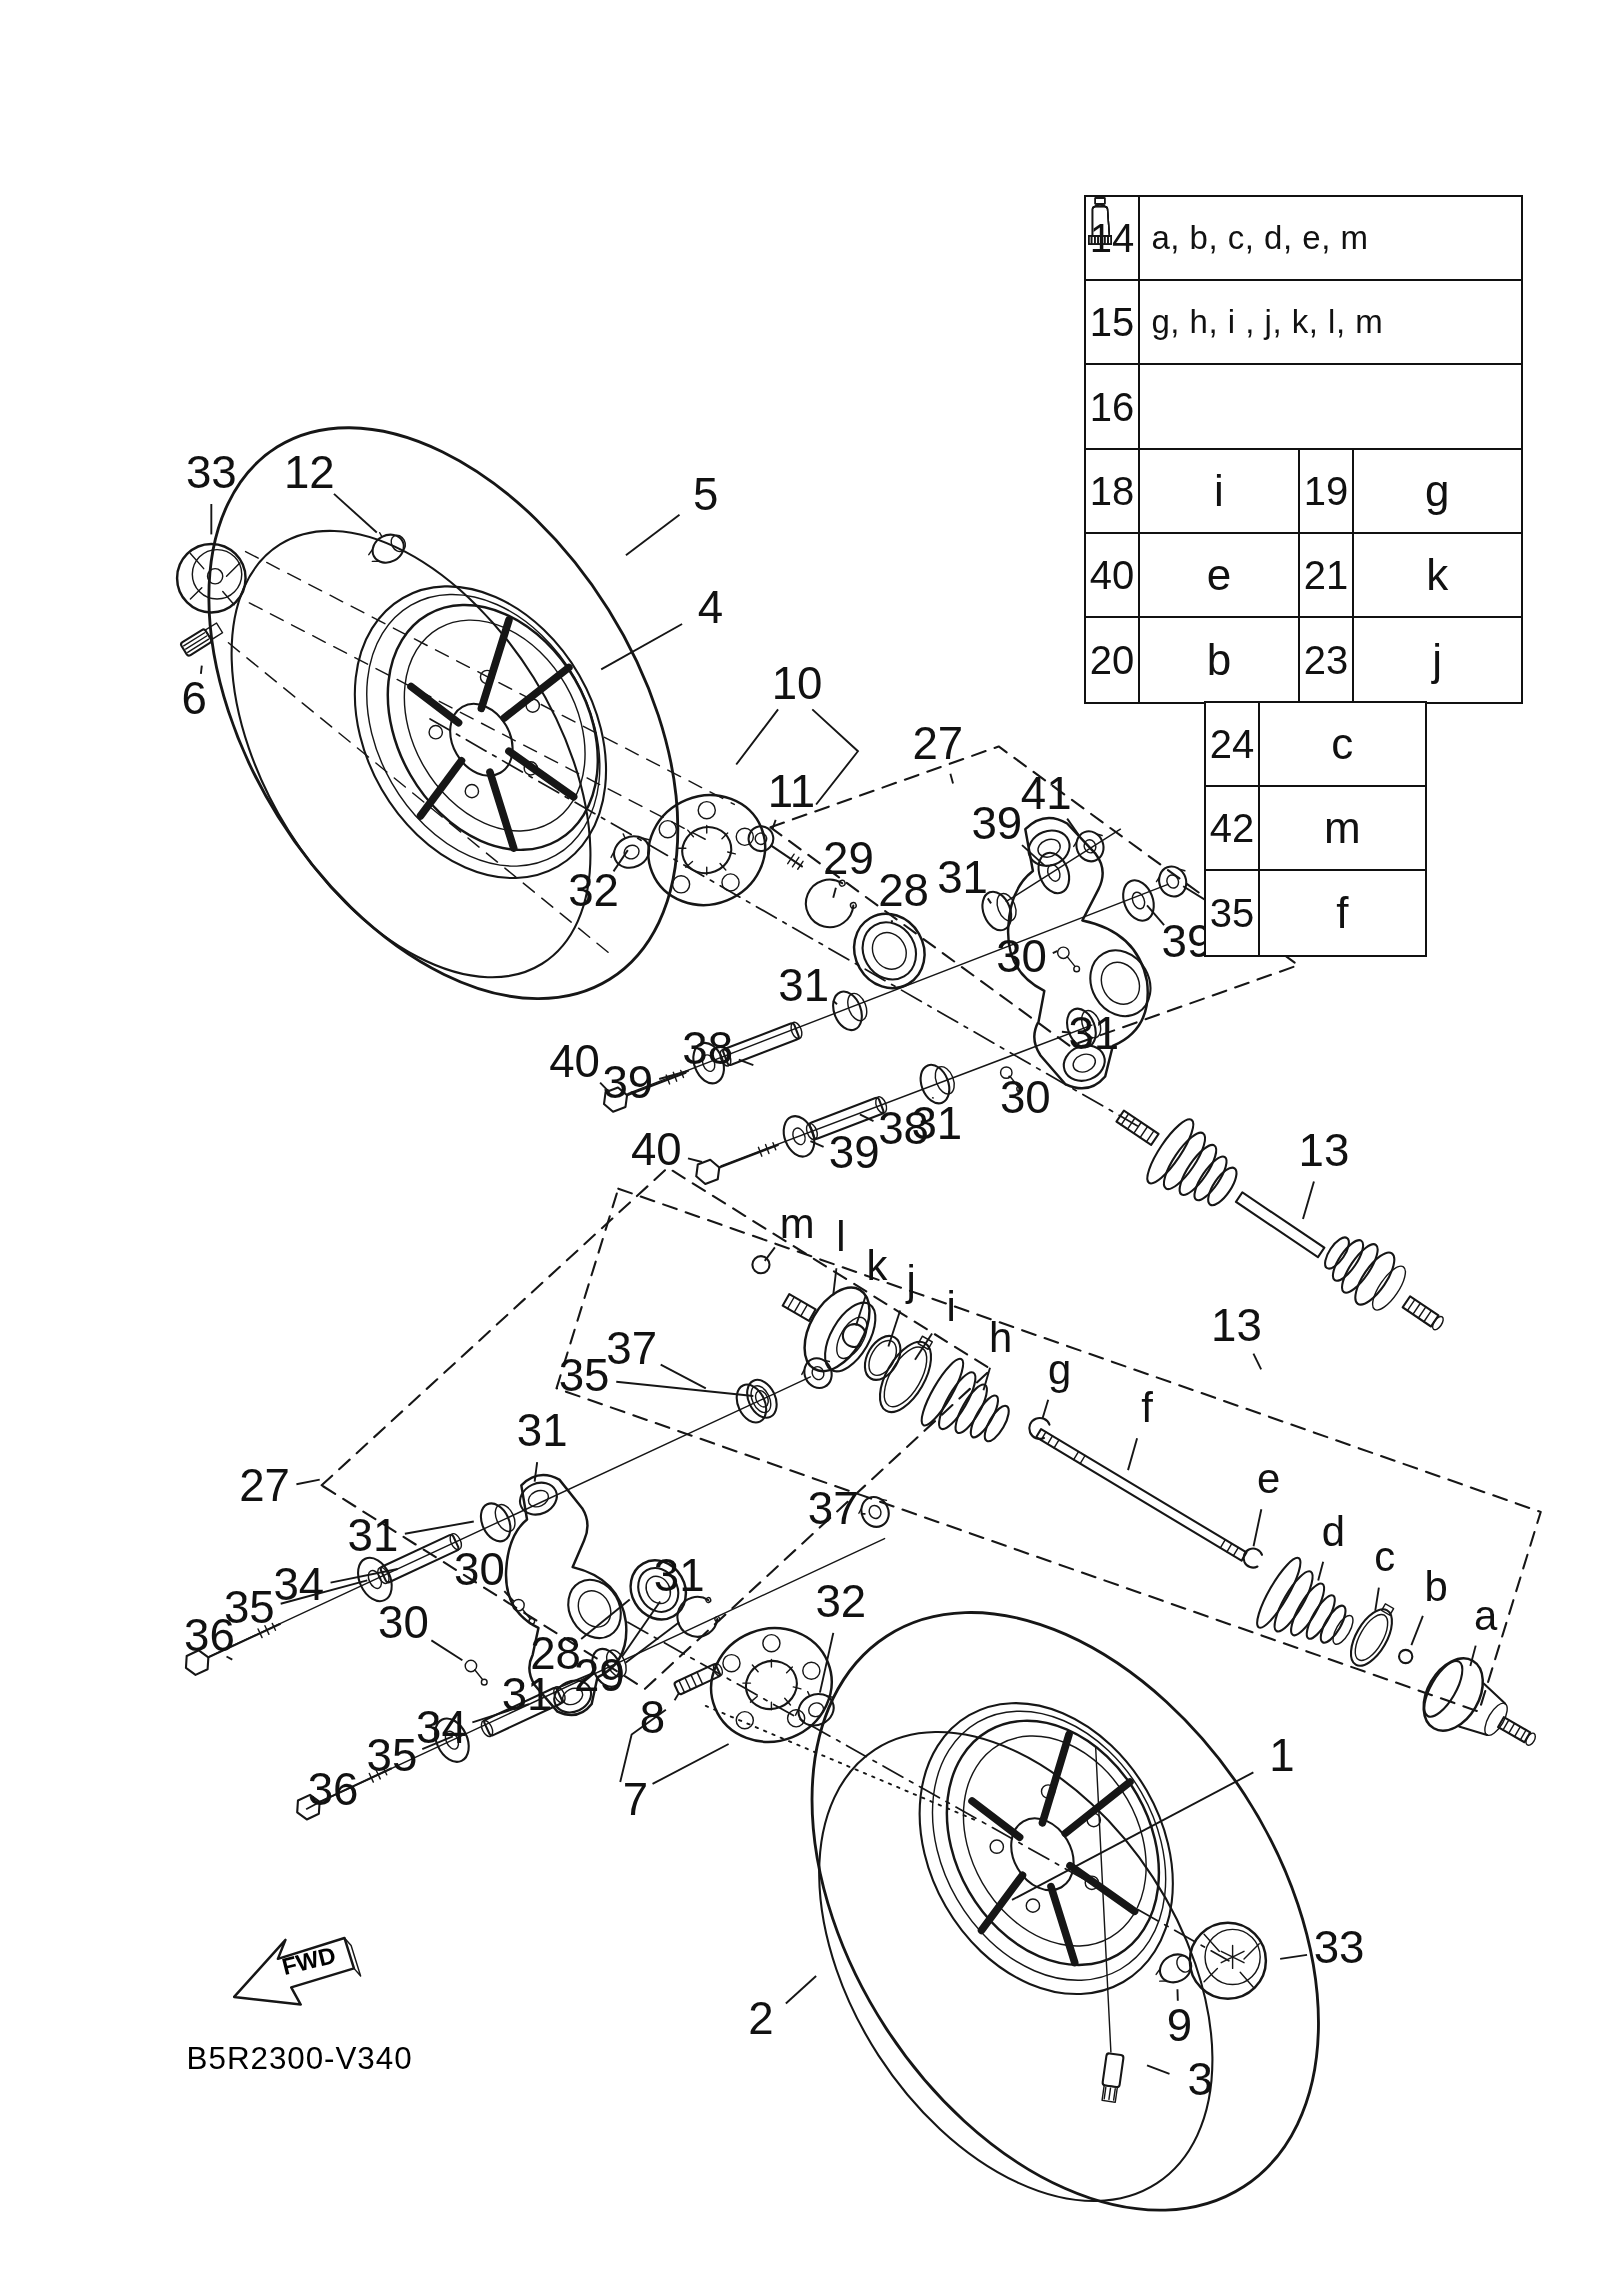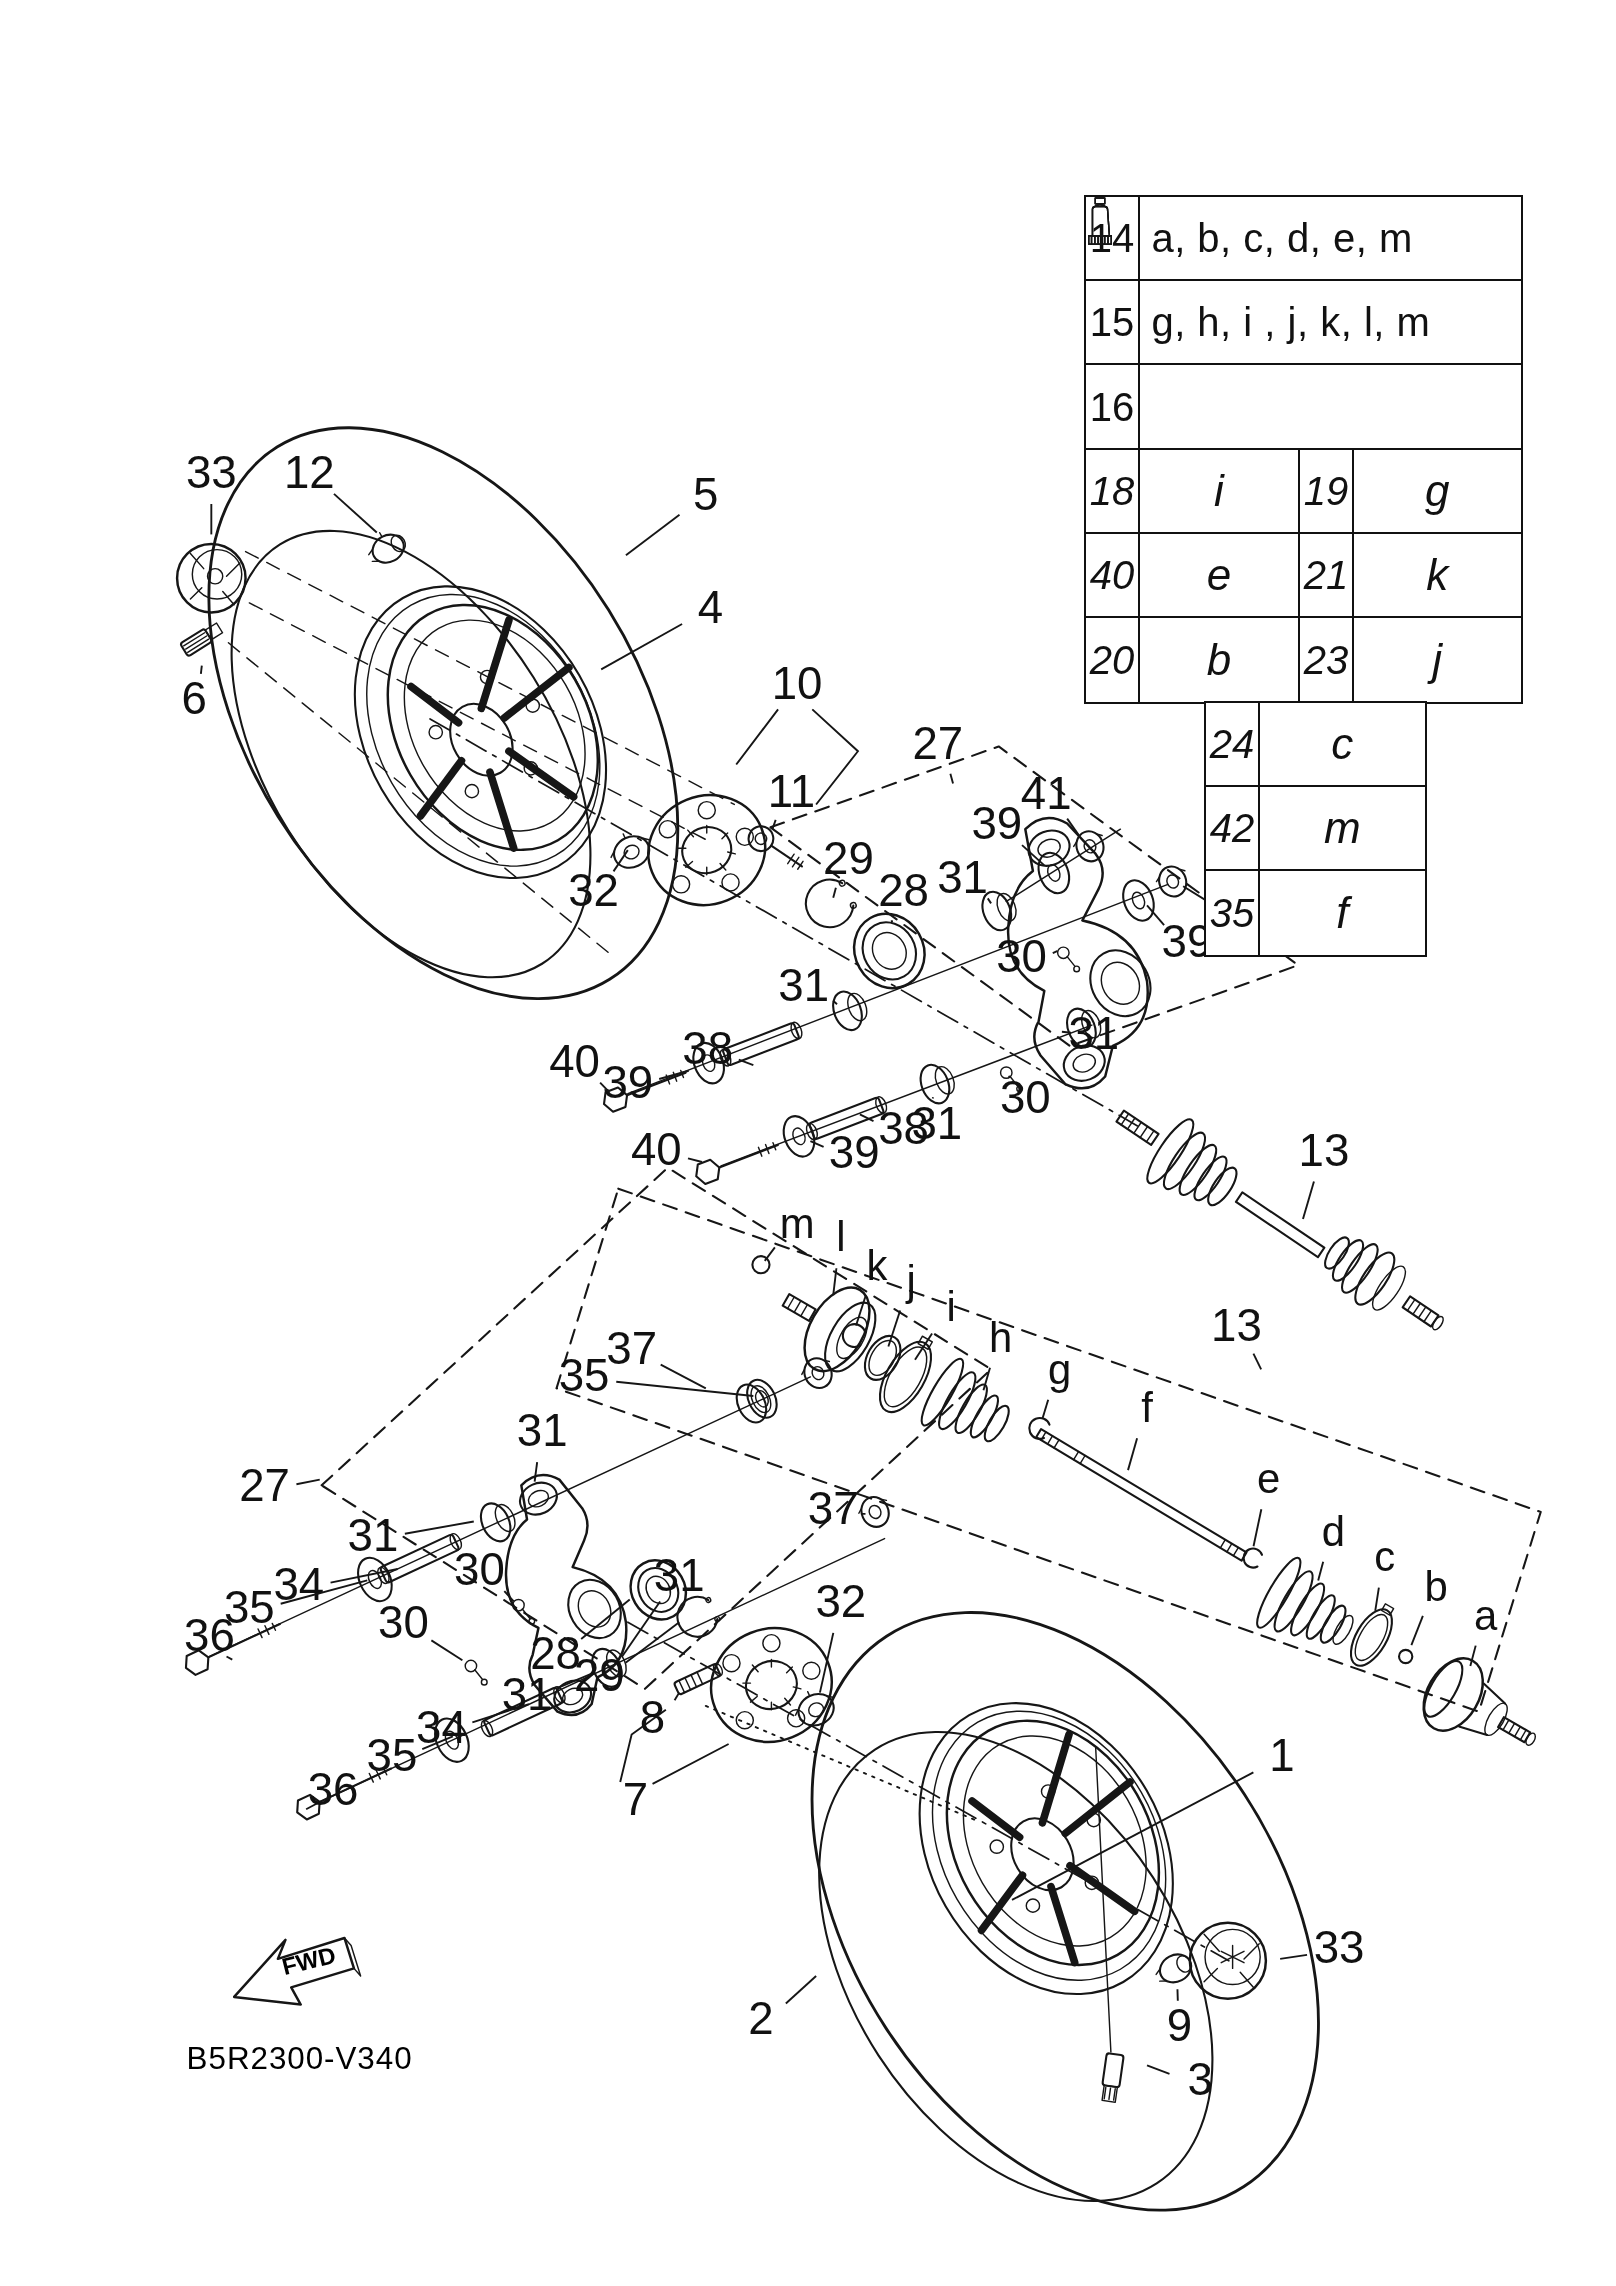--- a/index.html
+++ b/index.html
@@ -13,27 +13,27 @@
   .ln15{stroke-width:1.5;}
   .sp{stroke-width:8;}
   .dsh{stroke-dasharray:15 10;}
   .dd{stroke-dasharray:24 8 4 8;stroke-width:1.8;}
   .dt{stroke-dasharray:2.5 7;stroke-width:2;}
   .ld{stroke:#161616;stroke-width:2;}
   text.co{font-family:"Liberation Sans",sans-serif;fill:#111;text-anchor:middle;dominant-baseline:middle;}
   
   .ptable{position:absolute;left:1084px;top:195px;width:439px;}
   .tblock{border:2.9px solid #111;box-sizing:border-box;background:#fff;}
-  .tblock.b2,.tblock.b3{margin-top:-2.9px;font-style:italic;}
+  .tblock.b2,.tblock.b3{margin-top:-2.9px;}
   .tblock.b3{width:223px;margin-left:120px;}
   .trow{display:flex;height:84px;border-bottom:2.4px solid #111;box-sizing:border-box;align-items:stretch;}
   .trow:last-child{border-bottom:none;}
   .tnum{width:54px;border-right:2.4px solid #111;display:flex;align-items:center;justify-content:center;
         font-size:40px;box-sizing:border-box;flex:none;}
-  .tlet{flex:1;display:flex;align-items:center;font-size:40px;padding-left:11.4px;letter-spacing:0.5px;}
+  .tlet{flex:1;display:flex;align-items:center;font-size:33px;padding-left:11.4px;letter-spacing:0.5px;}
   .tlet.ctr{justify-content:center;padding-left:0;font-size:44px;}
   .tmid{width:160px;border-right:2.4px solid #111;box-sizing:border-box;flex:none;
         display:flex;align-items:center;justify-content:center;font-size:44px;}
   .ticon{width:44px;display:flex;align-items:center;justify-content:center;flex:none;}
 </style>
 </head>
 <body>
 
 <div id="page">
 

